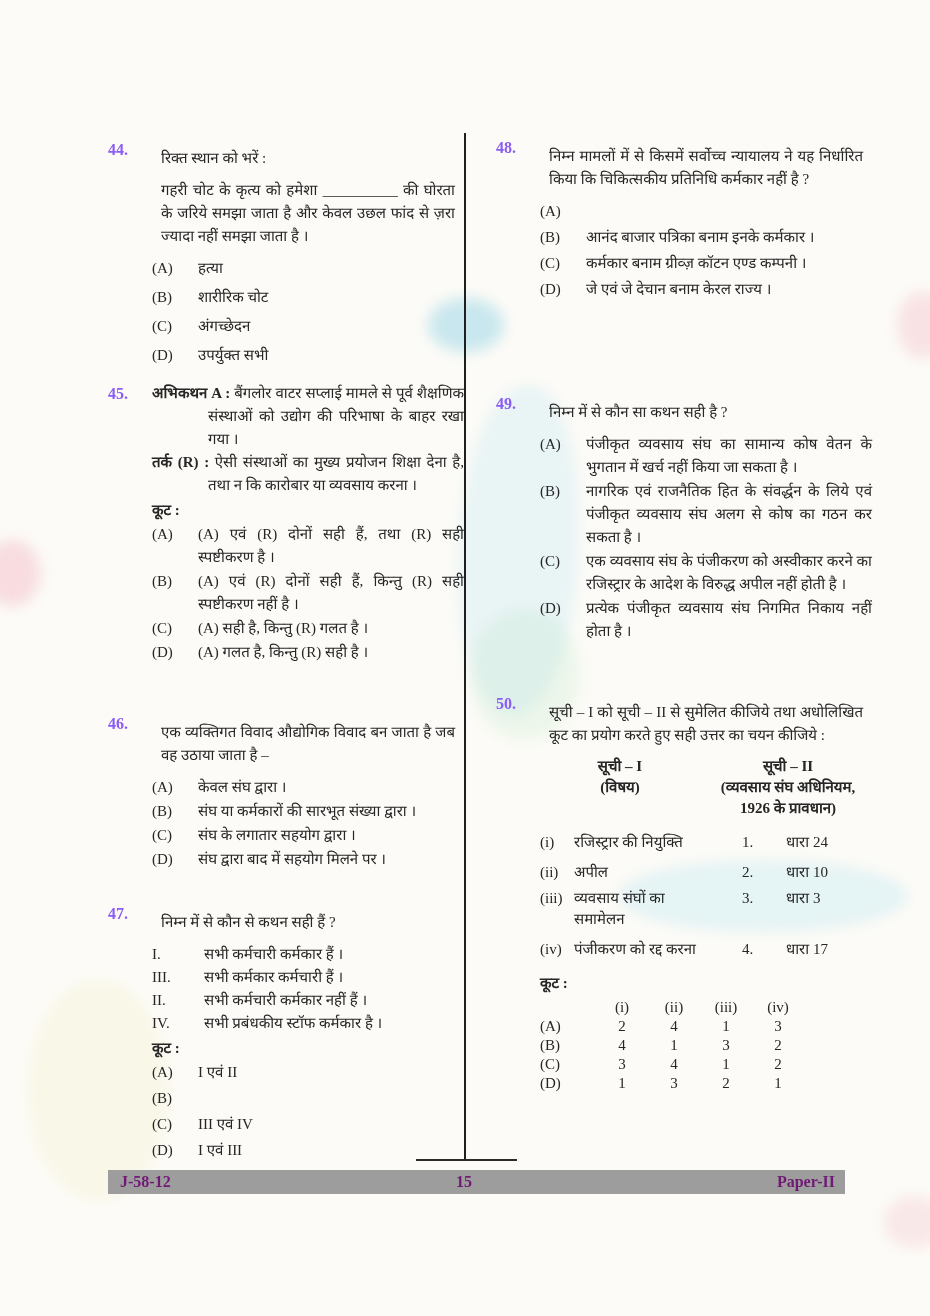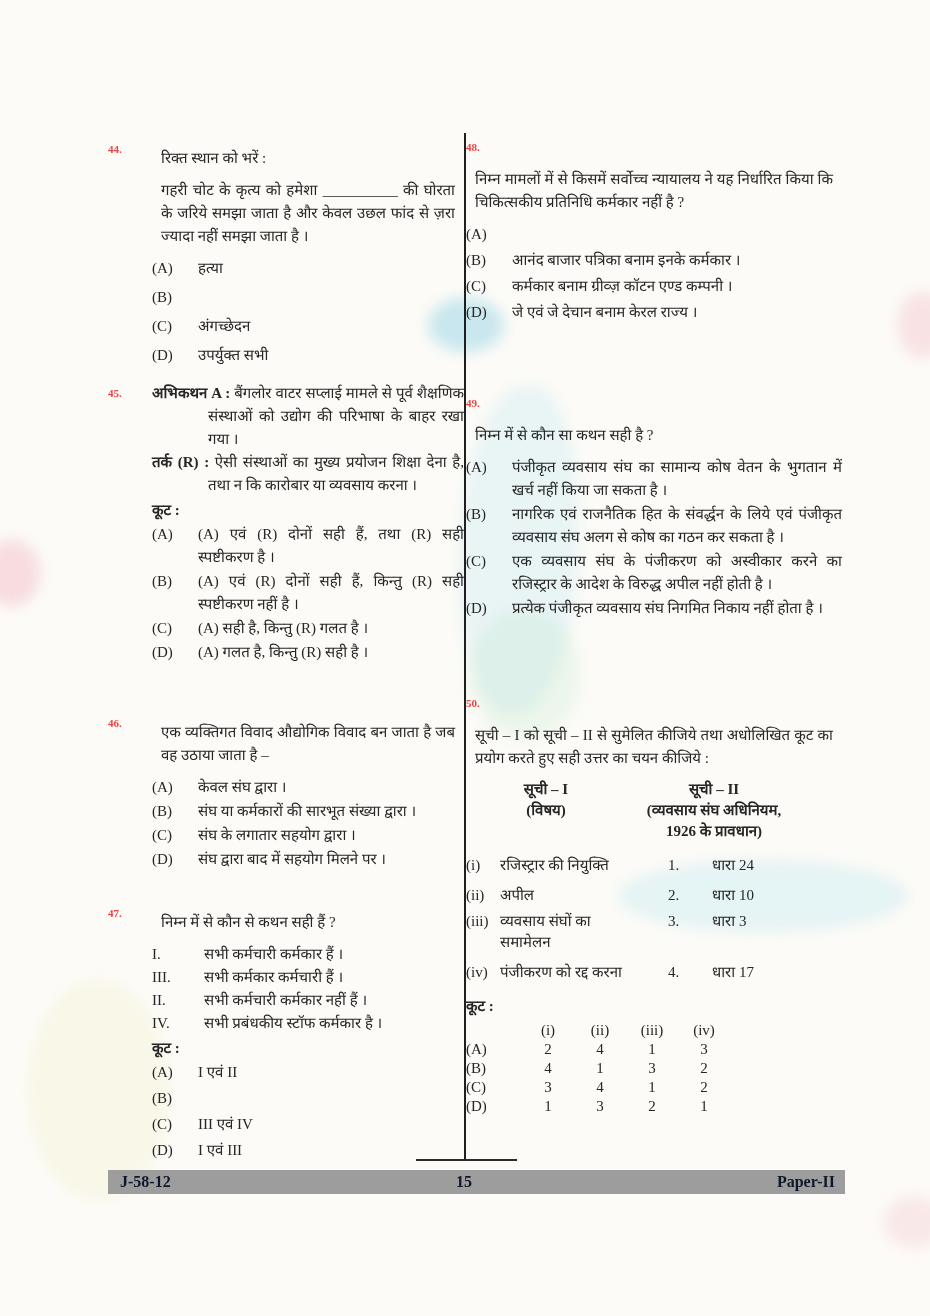--- a/index.html
+++ b/index.html
@@ -19,22 +19,22 @@
   .wm-yellow1{ left:28px;  top:980px;  width:140px; height:220px; background:rgba(235,228,150,.16); }
   .wm-pink1  { left:-16px; top:540px;  width:56px;  height:66px;  background:rgba(240,150,170,.30); }
   .wm-pink2  { left:898px; top:292px;  width:48px;  height:66px;  background:rgba(240,160,175,.28); }
   .wm-pink3  { left:884px; top:1196px; width:60px;  height:52px;  background:rgba(240,160,175,.20); }
 
   .divider { position:absolute; left:464px; top:133px; width:2px; height:1028px; background:#1f1f1f; }
   .pagenum-rule { position:absolute; left:416px; top:1159px; width:101px; border-top:2px solid #2a2a2a; }
 
   .q { position:absolute; display:flex; }
   .q-left  { left:108px; width:356px; }
-  .q-right { left:466px; width:376px;flex-direction:column; }
-  .qnum { width:44px; flex-shrink:0; font-weight:bold; font-size:11px; line-height:23px; color:#ef4444; }
+  .q-right { left:496px; width:376px; }
+  .qnum { width:44px; flex-shrink:0; font-weight:bold; font-size:16px; line-height:23px; color:#8b5cf6; }
   .qbody { flex:1; font-size:15px; line-height:23px; }
   .just { text-align:justify; margin:9px; }
   .opt { display:flex; margin-top:1px; }
   .optlabel { width:46px; flex-shrink:0; }
   .opttext { flex:1; text-align:justify; }
   .hang { padding-left:56px; text-indent:-56px; text-align:justify; margin:0; }
   .hang b { font-weight:bold; }
   .kut { font-weight:bold; margin:2px 0 1px 0; }
   .stmt { display:flex; }
   .stmtlabel { width:52px; flex-shrink:0; }
@@ -49,21 +49,21 @@
   .m-marker { width:34px; flex-shrink:0; }
   .m-item { width:140px; flex-shrink:0; }
   .m-num { width:44px; flex-shrink:0; margin-left:28px; }
   .m-sec { flex:1; }
   .code-grid { display:grid; grid-template-columns:56px 52px 52px 52px 52px; line-height:19px; margin-top:3px; }
   .code-grid span { text-align:center; }
   .code-grid .rowlabel { text-align:left; }
 
   .footer {
     position:absolute; left:108px; top:1170px; width:737px; height:24px;
-    background:#9d9d9d; color:#0f172a; font-weight:bold; font-size:16px; line-height:24px;
+    background:#9d9d9d; color:#701a75; font-weight:bold; font-size:16px; line-height:24px;
   }
   .footer .f-code { position:absolute; left:12px; }
   .footer .f-page { position:absolute; left:348px; }
   .footer .f-paper { position:absolute; right:10px; }
 </style>
 </head>
 <body>
 
 <div class="page">
 
@@ -82,20 +82,21 @@
     <div class="qnum">44.</div>
     <div class="qbody">
       <p class="just">रिक्त स्थान को भरें :</p>
       <p class="just">गहरी चोट के कृत्य को हमेशा __________ की घोरता के जरिये समझा जाता है और केवल उछल फांद से ज़रा ज्यादा नहीं समझा जाता है ।</p>
       <div class="opt" style="margin-top:4px">
         <span class="optlabel">(A)</span>
         <span class="opttext">हत्या</span>
       </div>
       <div class="opt" style="margin-top:6px">
         <span class="optlabel">(B)</span>
+        <span class="opttext">शारीरिक चोट</span>
       </div>
       <div class="opt" style="margin-top:6px">
         <span class="optlabel">(C)</span>
         <span class="opttext">अंगच्छेदन</span>
       </div>
       <div class="opt" style="margin-top:6px">
         <span class="optlabel">(D)</span>
         <span class="opttext">उपर्युक्त सभी</span>
       </div>
     </div>

